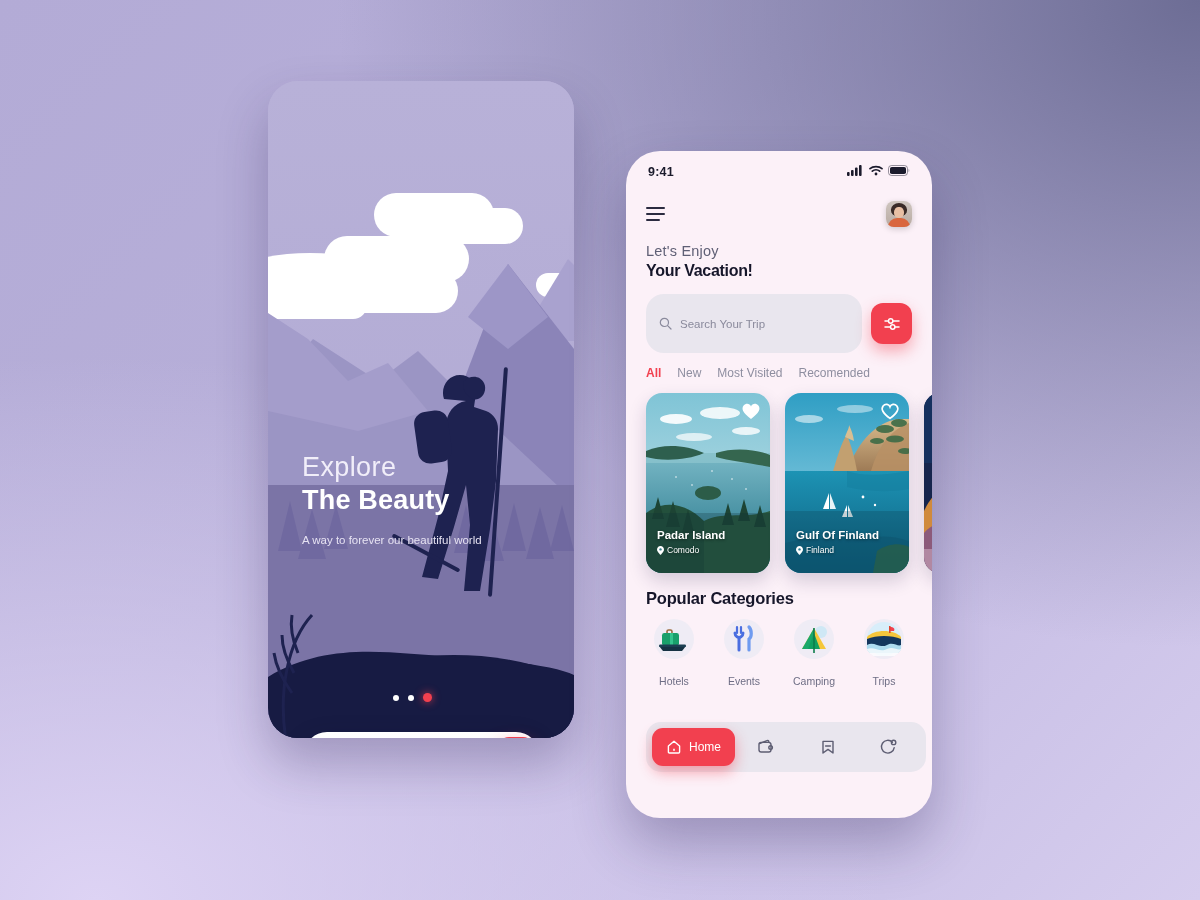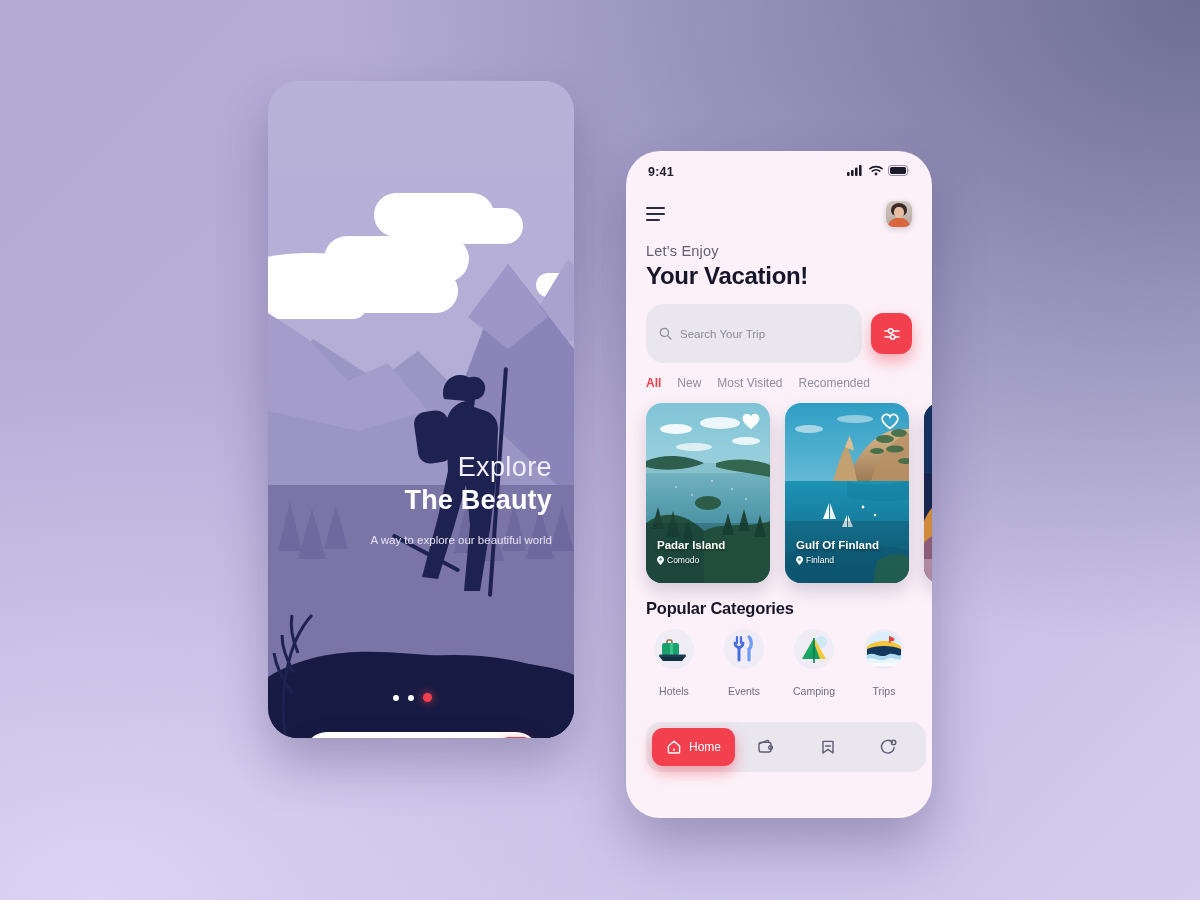--- a/index.html
+++ b/index.html
@@ -12,21 +12,20 @@
       linear-gradient(135deg, #b3abd6 0%, #b7afd9 40%, #c9c0e6 75%, #d6cdee 100%);
     position:relative;
   }
 
   
   .phone-left{
     position:absolute; left:268px; top:81px; width:306px; height:657px;
     border-radius:30px; overflow:hidden;
     background:#b6afd6;
     box-shadow:0 26px 50px rgba(40,30,80,.28);
-    text-align:right;
   }
   .sky{ position:absolute; inset:0; background:linear-gradient(180deg,#b8b1d8 0%,#b3acd5 55%,#a9a2cf 100%); }
   .cloud{ position:absolute; background:#fff; border-radius:50%; }
   .mtn{ position:absolute; }
   .hero-text{ position:absolute; left:34px; top:372px; width:250px; z-index:6; }
   .hero-sub{ font-size:27px; font-weight:300; color:#f1eef9; letter-spacing:.4px; line-height:1.1; }
   .hero-title{ font-size:27px; font-weight:700; color:#fff; letter-spacing:.2px; margin-top:2px; }
   .hero-desc{ margin-top:16px; font-size:11.5px; line-height:1.55; color:#e6e2f2; font-weight:400; }
   .dots{ position:absolute; left:125px; top:612px; display:flex; gap:9px; align-items:center; z-index:7; }
   .dot{ width:6px; height:6px; border-radius:50%; background:#fff; }
@@ -60,21 +59,21 @@
   .avatar{
     width:26px; height:26px; border-radius:8px; overflow:hidden;
     background:linear-gradient(180deg,#cfc6c0,#b8aaa2);
     position:relative; box-shadow:0 2px 6px rgba(0,0,0,.18);
   }
   .av-hair{ position:absolute; left:5px; top:2px; width:16px; height:13px; background:#3a2b28; border-radius:50% 50% 40% 40%; }
   .av-face{ position:absolute; left:8px; top:6px; width:10px; height:11px; background:#e8bfa4; border-radius:46%; }
   .av-body{ position:absolute; left:2px; bottom:0; width:22px; height:9px; background:#d9663e; border-radius:9px 9px 0 0; }
   .greet{ padding:16px 20px 0 20px; }
   .greet-small{ font-size:14.5px; color:#5f5f75; font-weight:400; letter-spacing:.2px; }
-  .greet-big{ font-size:24px; font-weight:700; color:#16162a; letter-spacing:-.3px; margin-top:3px; }
+  .greet-big{ font-size:16px; font-weight:700; color:#16162a; letter-spacing:-.3px; margin-top:3px; }
 
   .searchrow{ padding:14px 20px 0 20px; display:flex; gap:9px; align-items:center; }
   .searchbox{
     flex:1; height:59px; background:#e9e6ee; border-radius:18px;
     display:flex; align-items:center; gap:8px; padding:0 13px;
   }
   .search-ph{ font-size:11.5px; color:#8a8a9c; }
   .filterbtn{
     width:41px; height:41px; border-radius:12px; background:#f2404f;
     display:flex; align-items:center; justify-content:center;
@@ -163,21 +162,21 @@
       <path d="M24 612 C14 598 8 586 6 572"></path>
       <path d="M26 592 C18 578 14 566 14 554"></path>
       <path d="M30 572 C24 558 22 546 24 534"></path>
     </g>
   </svg>
 
   <div class="hero-text">
     <div class="hero-sub">Explore</div>
     <div class="hero-title">The Beauty</div>
     <div class="hero-desc">
-      <div>A way to explore our beautiful world</div>
+      <div>A way to forever our beautiful world</div>
     </div>
   </div>
 
   <div class="dots">
     <div class="dot"></div>
     <div class="dot"></div>
     <div class="dot active"></div>
   </div>
 
   <div class="get-started">

